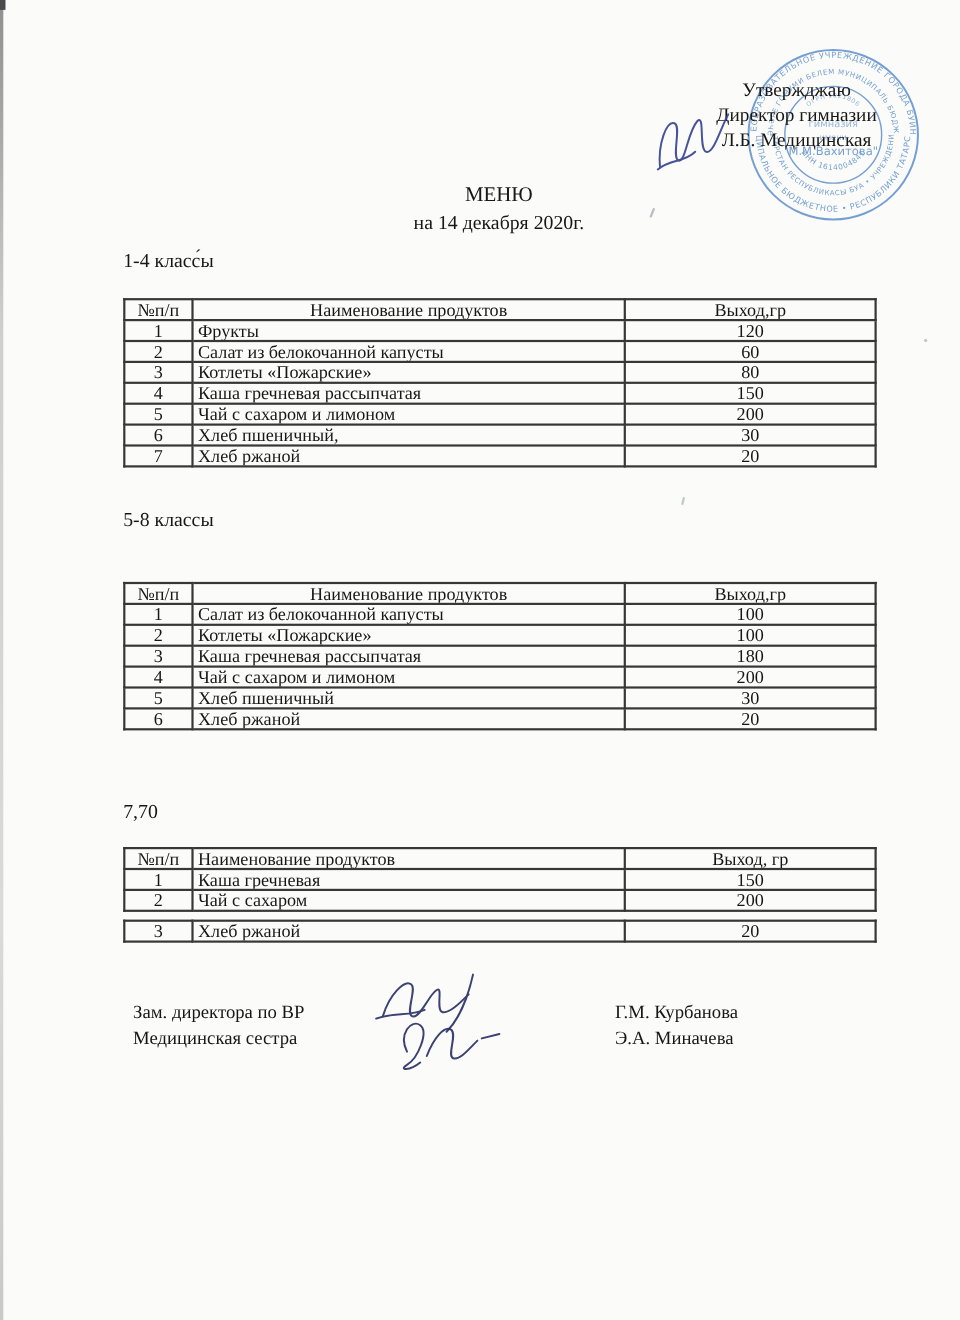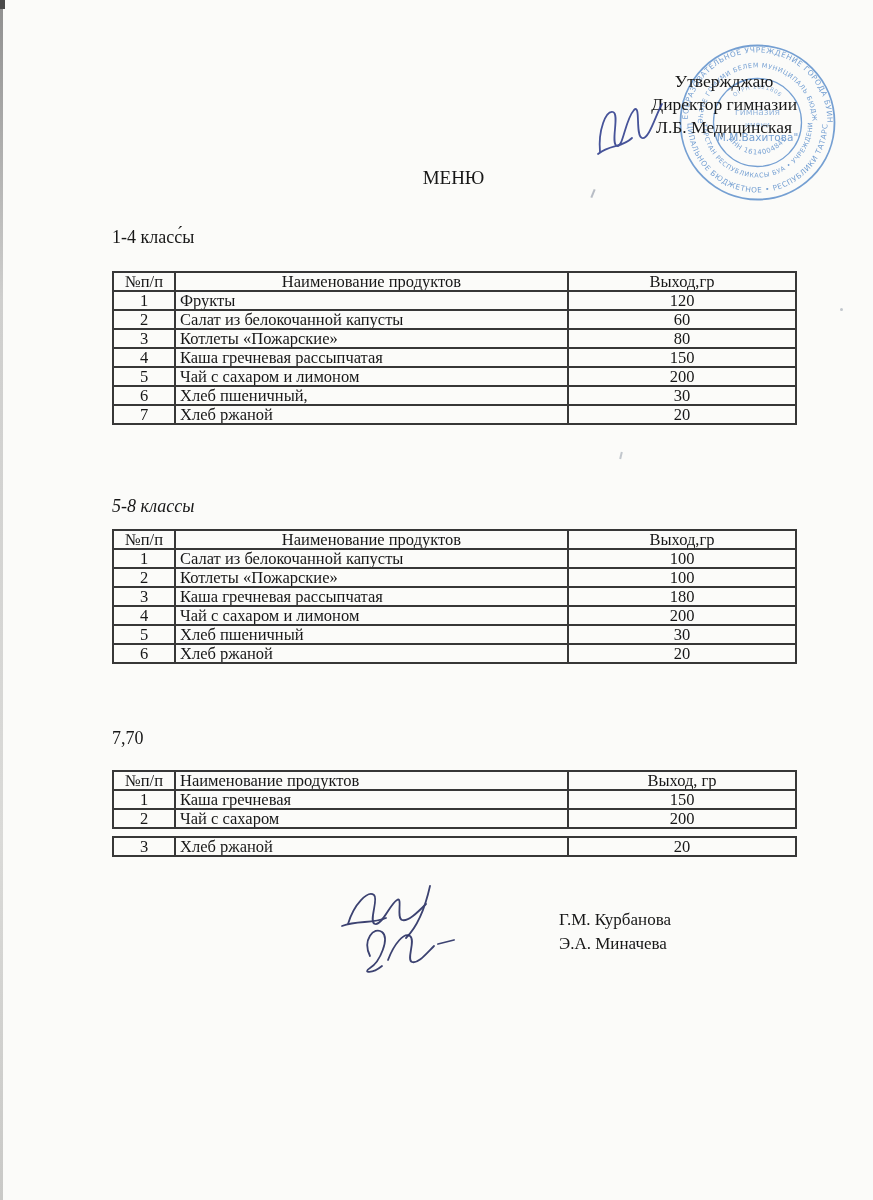--- a/index.html
+++ b/index.html
@@ -22,21 +22,21 @@
   .sig-footer-2 { left:352px; top:918px; }
 
   .doc-title { position:absolute; left:112px; width:683px; top:167px;
     text-align:center; font-size:19px; }
   .doc-subtitle { position:absolute; left:112px; width:683px; top:192px;
     text-align:center; font-size:18px; }
 
   .tbl-caption { position:absolute; left:112px; width:683px; text-align:left;
     font-size:18px; }
   .cap-1 { top:227px; }
-  .cap-2 { top:496px;font-style:italic; }
+  .cap-2 { top:462px; }
   .cap-3 { top:728px; }
 
   table.menu-table { position:absolute; left:112px; width:683px;
     border-collapse:collapse; table-layout:fixed;margin-top:20px; }
   .t1 { top:251px; } .t2 { top:509px; } .t3a { top:750px; } .t3b { top:816px; }
   .menu-table th, .menu-table td {
     border:2px solid #373737; height:17px; line-height:17px; padding:0;
     font-size:16.5px; font-weight:normal; text-align:center;
     white-space:nowrap; overflow:hidden; }
   .menu-table .name { text-align:left; padding-left:4px; }
@@ -95,20 +95,21 @@
     </g>
   </svg>
 
   <div class="approval">
     <div>Утвержджаю</div>
     <div>Директор гимназии</div>
     <div>Л.Б. Медицинская</div>
   </div>
 
   <div class="doc-title">МЕНЮ</div>
+  <div class="doc-subtitle">на 14 декабря 2020г.</div>
 
   <div class="speck speck-slash"></div>
   <div class="speck speck-tick"></div>
   <div class="speck speck-dot"></div>
 
   <div class="tbl-caption cap-1">1-4 класс́ы</div>
   <table class="menu-table t1">
     <colgroup>
         <col style="width:62px">
         <col style="width:393px">
@@ -258,18 +259,22 @@
     </g>
   </svg>
   <svg class="sig-svg sig-footer-2" width="122" height="60" viewBox="0 0 122 60">
     <g fill="none" stroke="#2c3366" stroke-width="1.8" stroke-linecap="round" opacity=".92">
       <path d="M18 38 C10 22 22 8 30 14 C38 20 28 44 18 50 C10 55 20 56 30 48"></path>
       <path d="M36 42 C42 26 52 14 58 18 C64 22 54 42 60 44 C66 46 74 36 82 28"></path>
       <path d="M86 26 L102 22"></path>
     </g>
   </svg>
 
+  <div class="footer-roles">
+    <div>Зам. директора по ВР</div>
+    <div>Медицинская сестра</div>
+  </div>
   <div class="footer-names">
     <div>Г.М. Курбанова</div>
     <div>Э.А. Миначева</div>
   </div>
 
 </div>
 
 </body></html>

